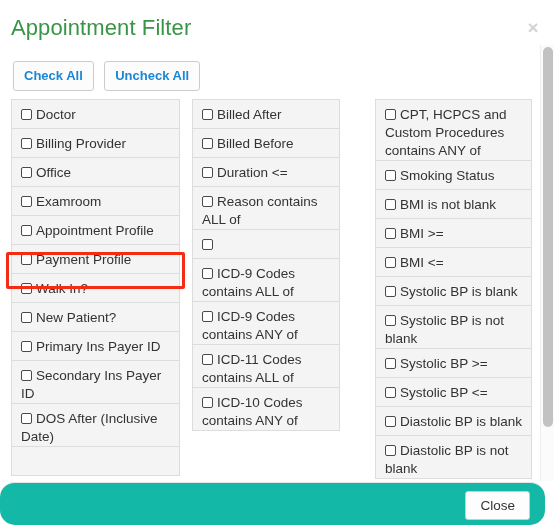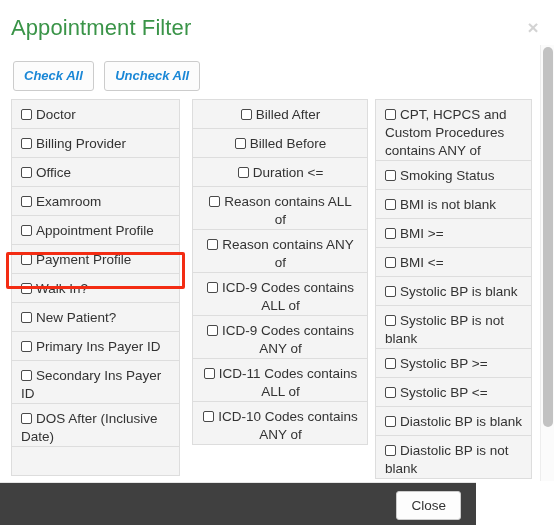--- a/index.html
+++ b/index.html
@@ -70,36 +70,35 @@
     margin-right: 6px;
     border: 1px solid #cccccc;
     border-radius: 3px;
     background: #fcfcfc;
     color: #1a87d6;
     font-size: 13px;
     font-weight: 700;
     line-height: 28px;
     cursor: pointer;
     vertical-align: top;
-    font-style: italic;
   }
   #columns {
     position: absolute;
     left: 11px; top: 55px;
     width: 520px;
   }
   .col {
     position: absolute;
     top: 0;
     border: 1px solid #dddddd;
     border-bottom: none;
     background: #f4f4f4;
   }
   #col-0 { left: 0px;   width: 169px; }
-  #col-1 { left: 181px; width: 176px; text-align: center; }
+  #col-1 { left: 181px; width: 148px; }
   #col-2 { left: 364px; width: 157px; }
 
   .chk-row {
     position: relative;
     padding: 6px 8px 0 9px;
     border-bottom: 1px solid #dddddd;
     background: #f4f4f4;
     font-size: 13.5px;
     line-height: 18px;
     color: #333333;
@@ -144,23 +143,24 @@
     width: 10px;
     height: 380px;
     background: #c2c2c2;
     border-radius: 6px;
   }
 
   
   #modal-footer {
     position: absolute;
     left: 0; bottom: 0;
-    width: 476px; height: 43px;
-    background: #404040;
+    width: 545px; height: 43px;
+    background: #14b8a6;
     border-top: 1px solid #e5e5e5;
+    border-radius: 15px;
   }
   #close-button {
     position: absolute;
     right: 15px; top: 8px;
     height: 29px;
     padding: 0 14px;
     border: 1px solid #cccccc;
     border-radius: 3px;
     background: #fdfdfd;
     color: #333333;
@@ -199,21 +199,21 @@
           <div class="chk-row"><span class="box"></span><span class="lbl">Primary Ins Payer ID</span></div>
           <div class="chk-row"><span class="box"></span><span class="lbl">Secondary Ins Payer ID</span></div>
           <div class="chk-row"><span class="box"></span><span class="lbl">DOS After (Inclusive Date)</span></div>
           <div class="chk-row"></div>
         </div>
       <div class="col" id="col-1">
           <div class="chk-row"><span class="box"></span><span class="lbl">Billed After</span></div>
           <div class="chk-row"><span class="box"></span><span class="lbl">Billed Before</span></div>
           <div class="chk-row"><span class="box"></span><span class="lbl">Duration &lt;=</span></div>
           <div class="chk-row"><span class="box"></span><span class="lbl">Reason contains ALL of</span></div>
-          <div class="chk-row"><span class="box"></span><span class="lbl">Reason contains ANY of</span></div>
+          <div class="chk-row"><span class="box"></span></div>
           <div class="chk-row"><span class="box"></span><span class="lbl">ICD-9 Codes contains ALL of</span></div>
           <div class="chk-row"><span class="box"></span><span class="lbl">ICD-9 Codes contains ANY of</span></div>
           <div class="chk-row"><span class="box"></span><span class="lbl">ICD-11 Codes contains ALL of</span></div>
           <div class="chk-row"><span class="box"></span><span class="lbl">ICD-10 Codes contains ANY of</span></div>
         </div>
       <div class="col" id="col-2">
           <div class="chk-row"><span class="box"></span><span class="lbl">CPT, HCPCS and Custom Procedures contains ANY of</span></div>
           <div class="chk-row"><span class="box"></span><span class="lbl">Smoking Status</span></div>
           <div class="chk-row"><span class="box"></span><span class="lbl">BMI is not blank</span></div>
           <div class="chk-row"><span class="box"></span><span class="lbl">BMI &gt;=</span></div>

